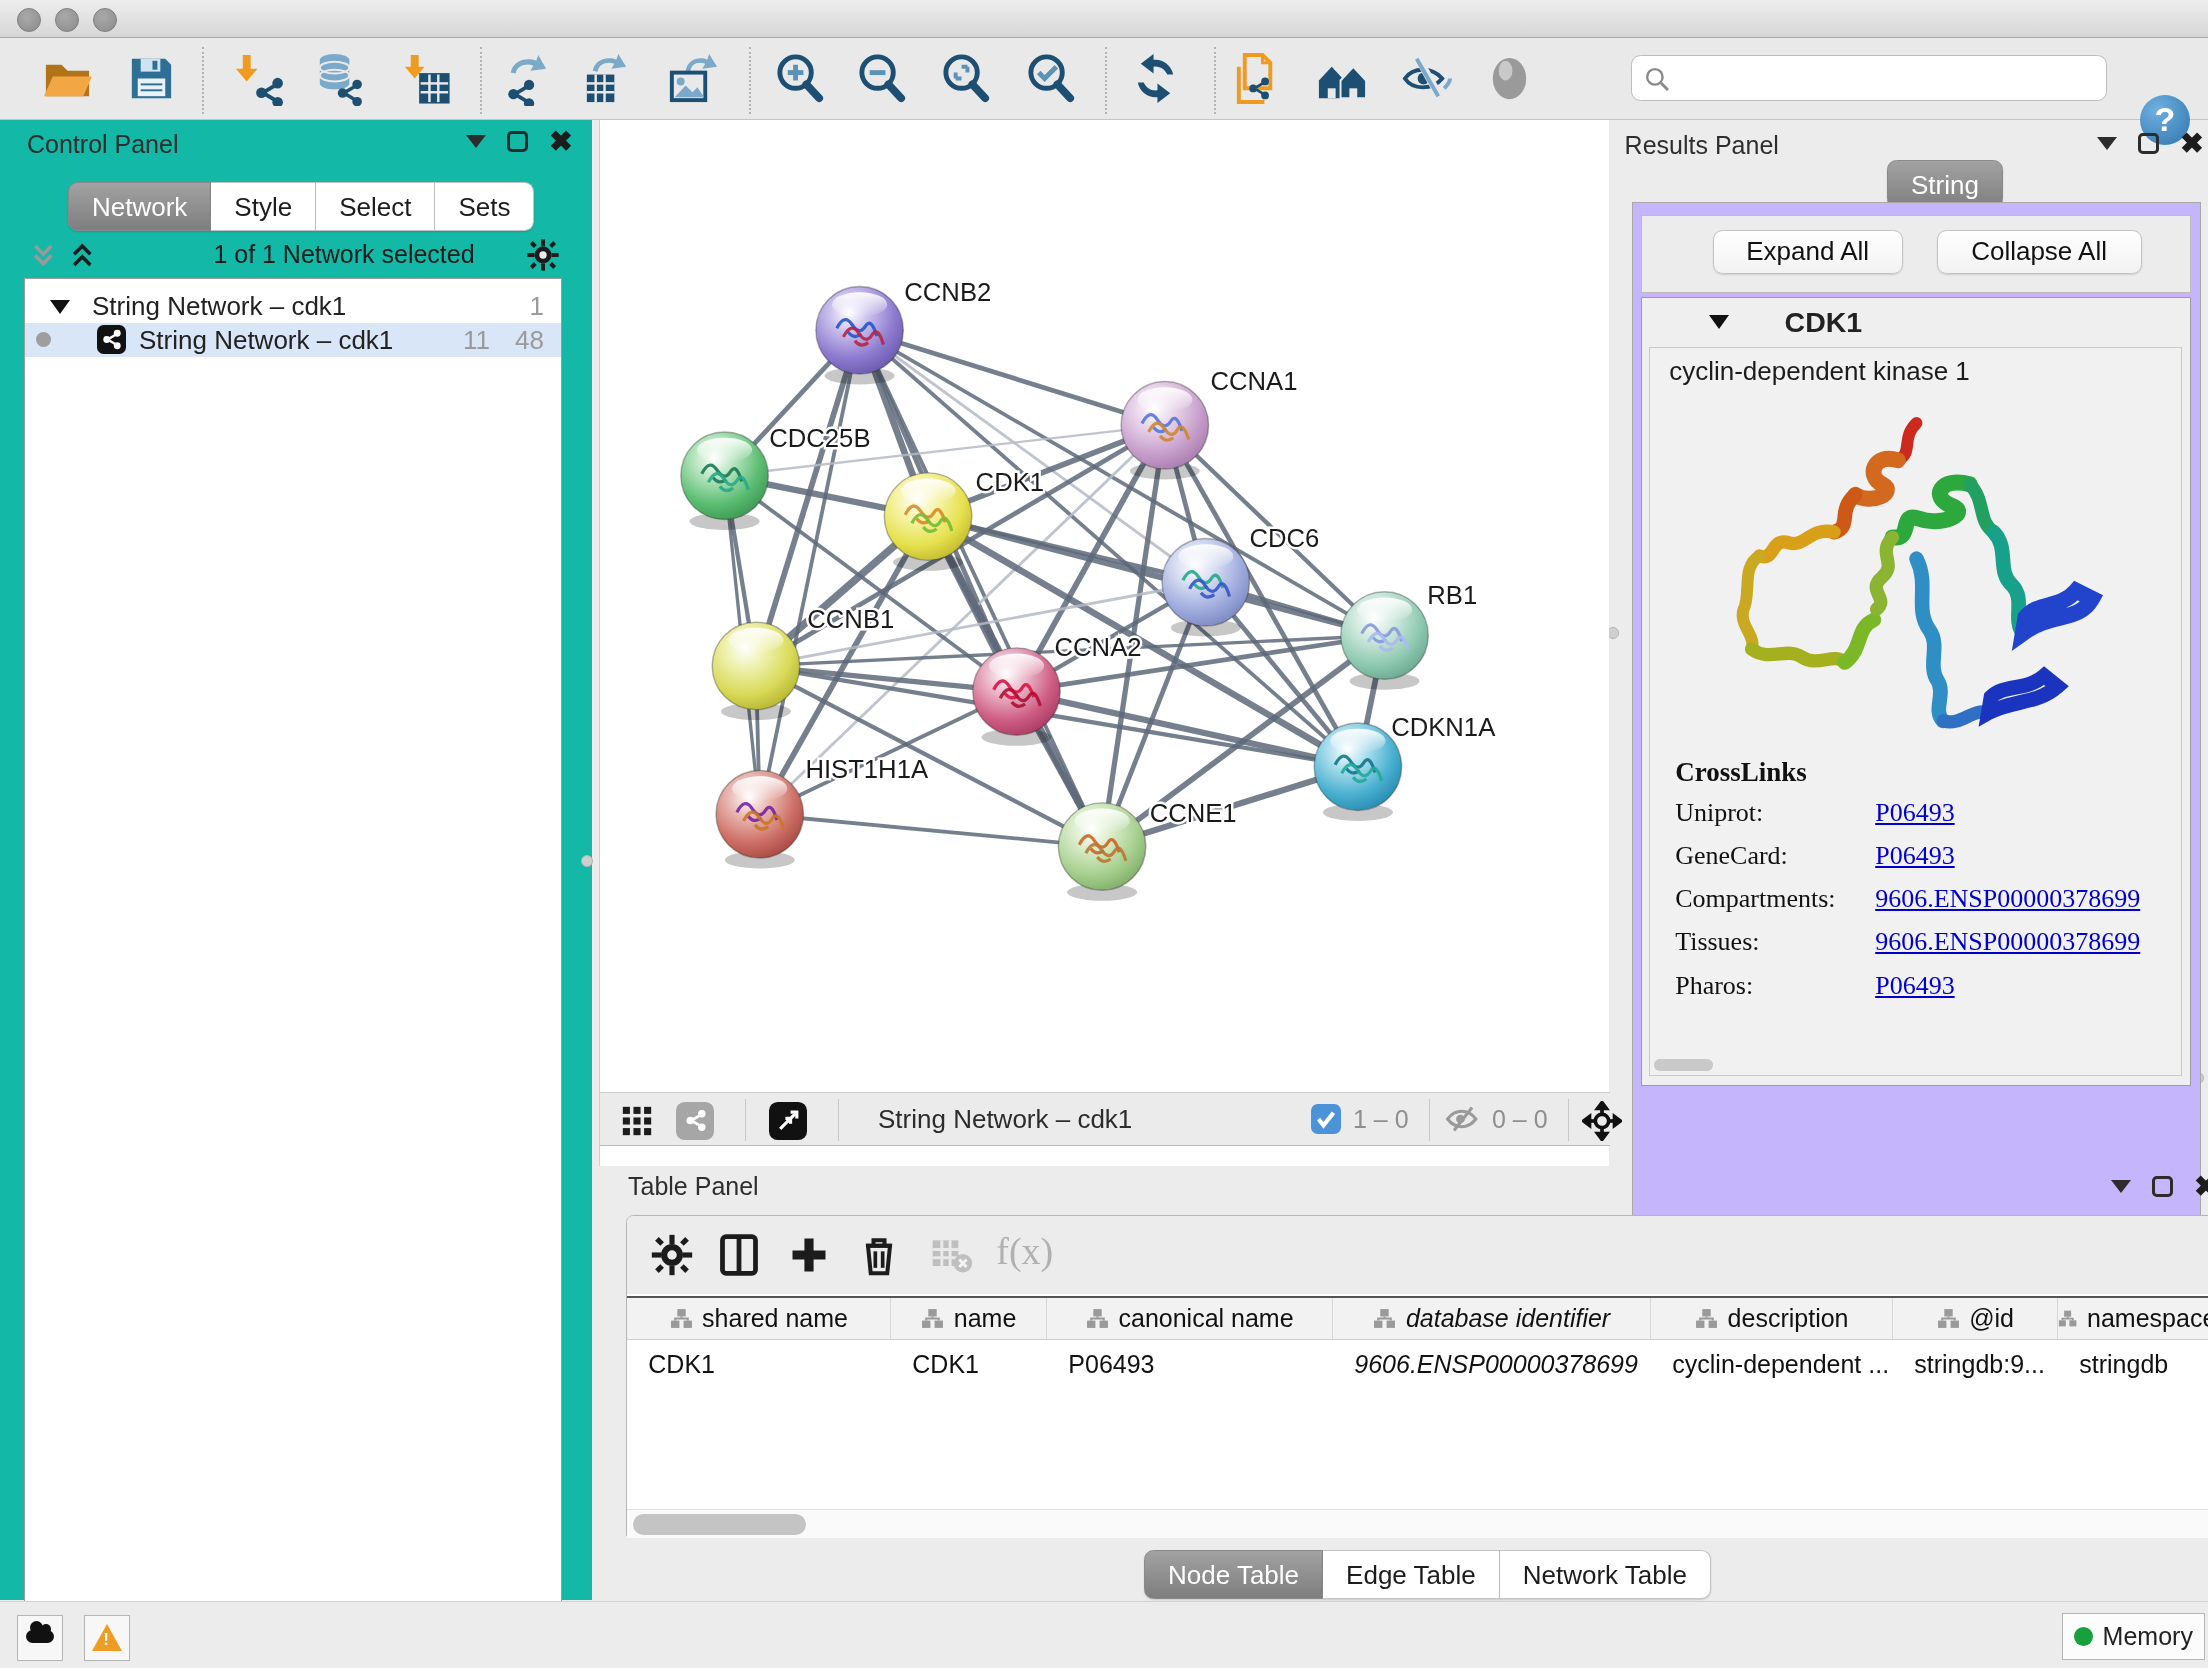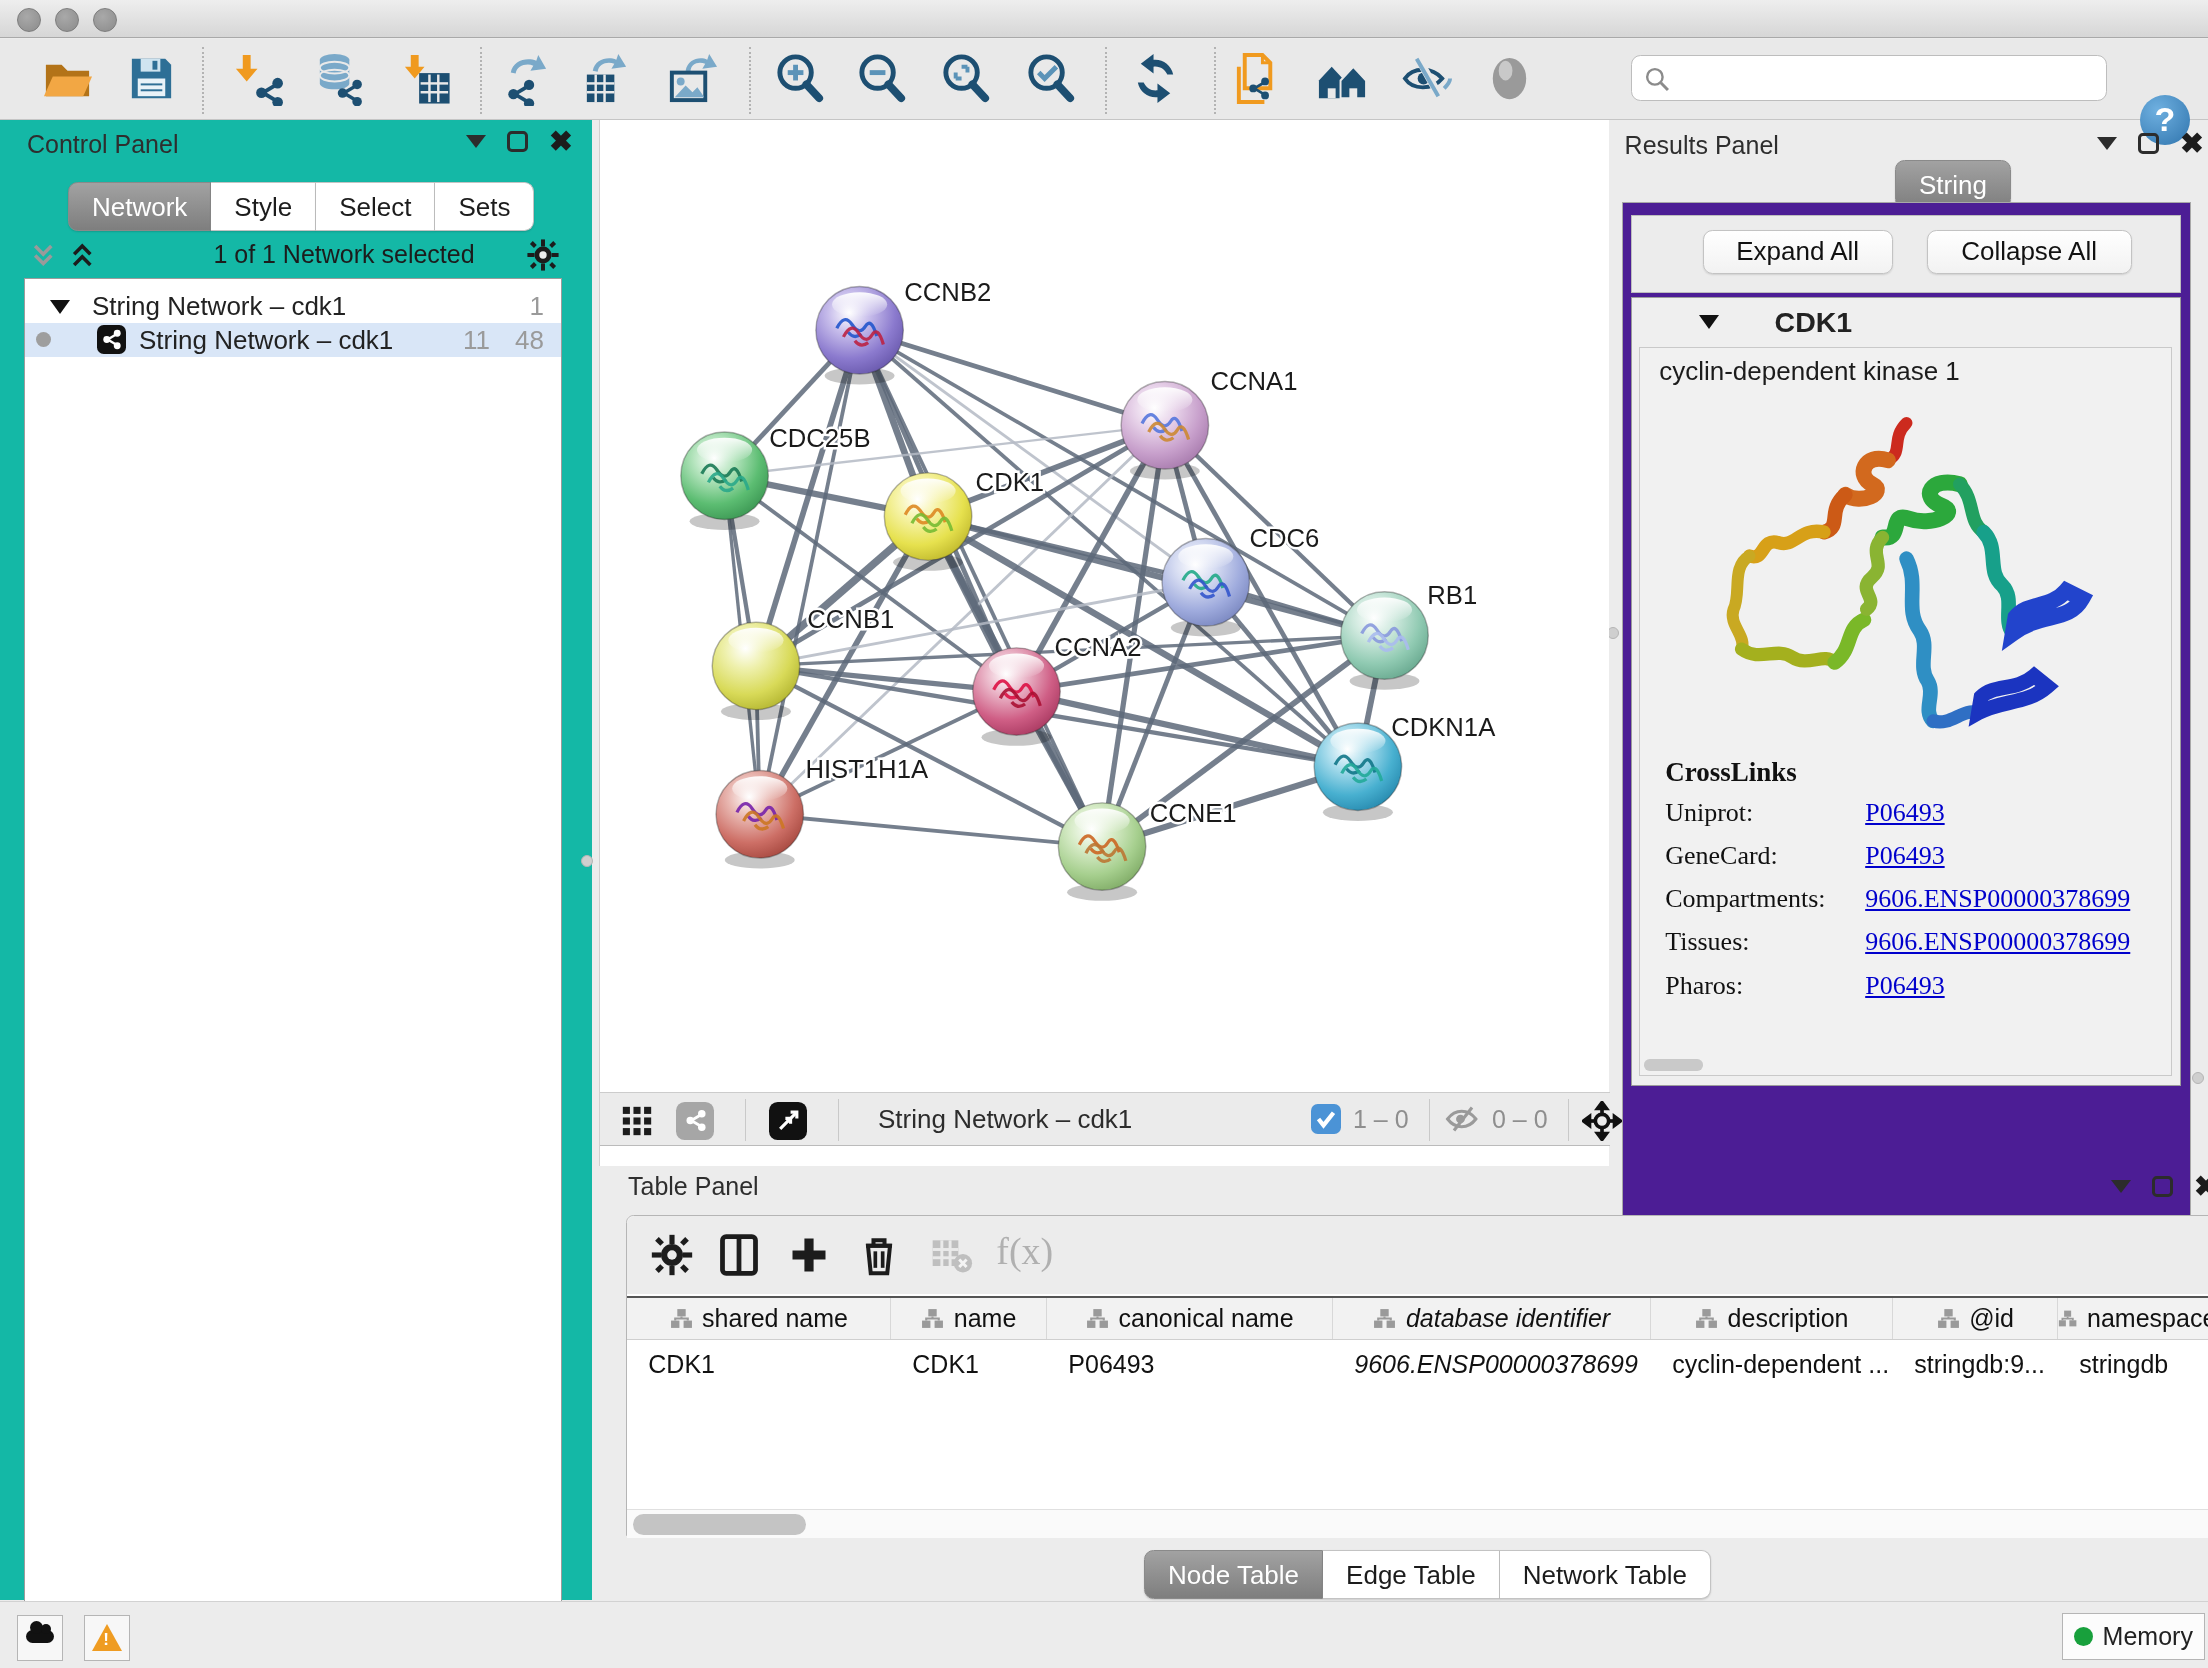--- a/index.html
+++ b/index.html
@@ -67,22 +67,22 @@
   .net-canvas { position:absolute; left:0; top:0; width:1008px; height:972px; background:#fff; }
   .net-toolbar { position:absolute; left:0; top:972px; width:1010px; height:54px;
     background:#ebebeb; border-top:1px solid #cccccc; border-bottom:1px solid #bbb; }
   .nt-sep { position:absolute; top:5.7px; height:42px; border-left:1.9px solid #c9c9c9; }
   .nt-title { position:absolute; font-size:26px; color:#2c2c2c; top:11.4px; }
   .nt-num { position:absolute; font-size:25px; color:#8e8e8e; top:12.4px; }
   .splitter-dot { position:absolute; width:12.4px; height:12.4px; border-radius:50%; background:#cfcfcf; border:1px solid #b5b5b5; }
 
   
   .results-panel { position:absolute; left:1617px; top:120px; width:592px; height:1046px; }
-  .rp-tab { position:absolute; left:234px; top:40px;padding-left:44px; }
-  .rp-box { position:absolute; left:5px; top:82px; width:569px; height:1163px; border:1.9px solid #a8a8a8; background:#4c1d95; }
+  .rp-tab { position:absolute; left:226px; top:40px;padding-left:44px; }
+  .rp-box { position:absolute; left:15px; top:82px; width:569px; height:1163px; border:1.9px solid #a8a8a8; background:#c4b5fd; }
   .rp-expbox { position:absolute; left:7.6px; top:12.4px; width:550px; height:78px; border:1.9px solid #bdbdbd; background:#ececec; }
   .btn { background:linear-gradient(#ffffff,#f2f2f2); border:1.9px solid #c3c3c3; border-radius:9.5px;
     font-size:26px; color:#111; padding:5.7px 25px; box-shadow:0 1px 1.9px rgba(0,0,0,0.12); }
   .rp-tree { position:absolute; left:7.6px; top:94px; width:550px; height:789px; border:1.9px solid #9c9c9c; background:#efefef; }
   .rp-generow { position:relative; height:48px; }
   .rp-genename { position:absolute; left:143px; top:7.6px; font-size:28.5px; font-weight:bold; }
   .rp-sub { position:absolute; left:7.6px; top:49px; right:7.6px; bottom:9.5px; border:1px solid #c9c9c9; background:#f1f1f1; }
   .rp-desc { position:absolute; left:19px; top:7.6px; font-size:26px; color:#1c1c1c; }
   .crosslinks { position:absolute; left:25px; top:409px; font-family:"Liberation Serif", serif; font-size:26px; color:#111; }
   .crosslinks h3 { font-size:27px; margin-bottom:9.5px; font-family:"Liberation Serif", serif; }

